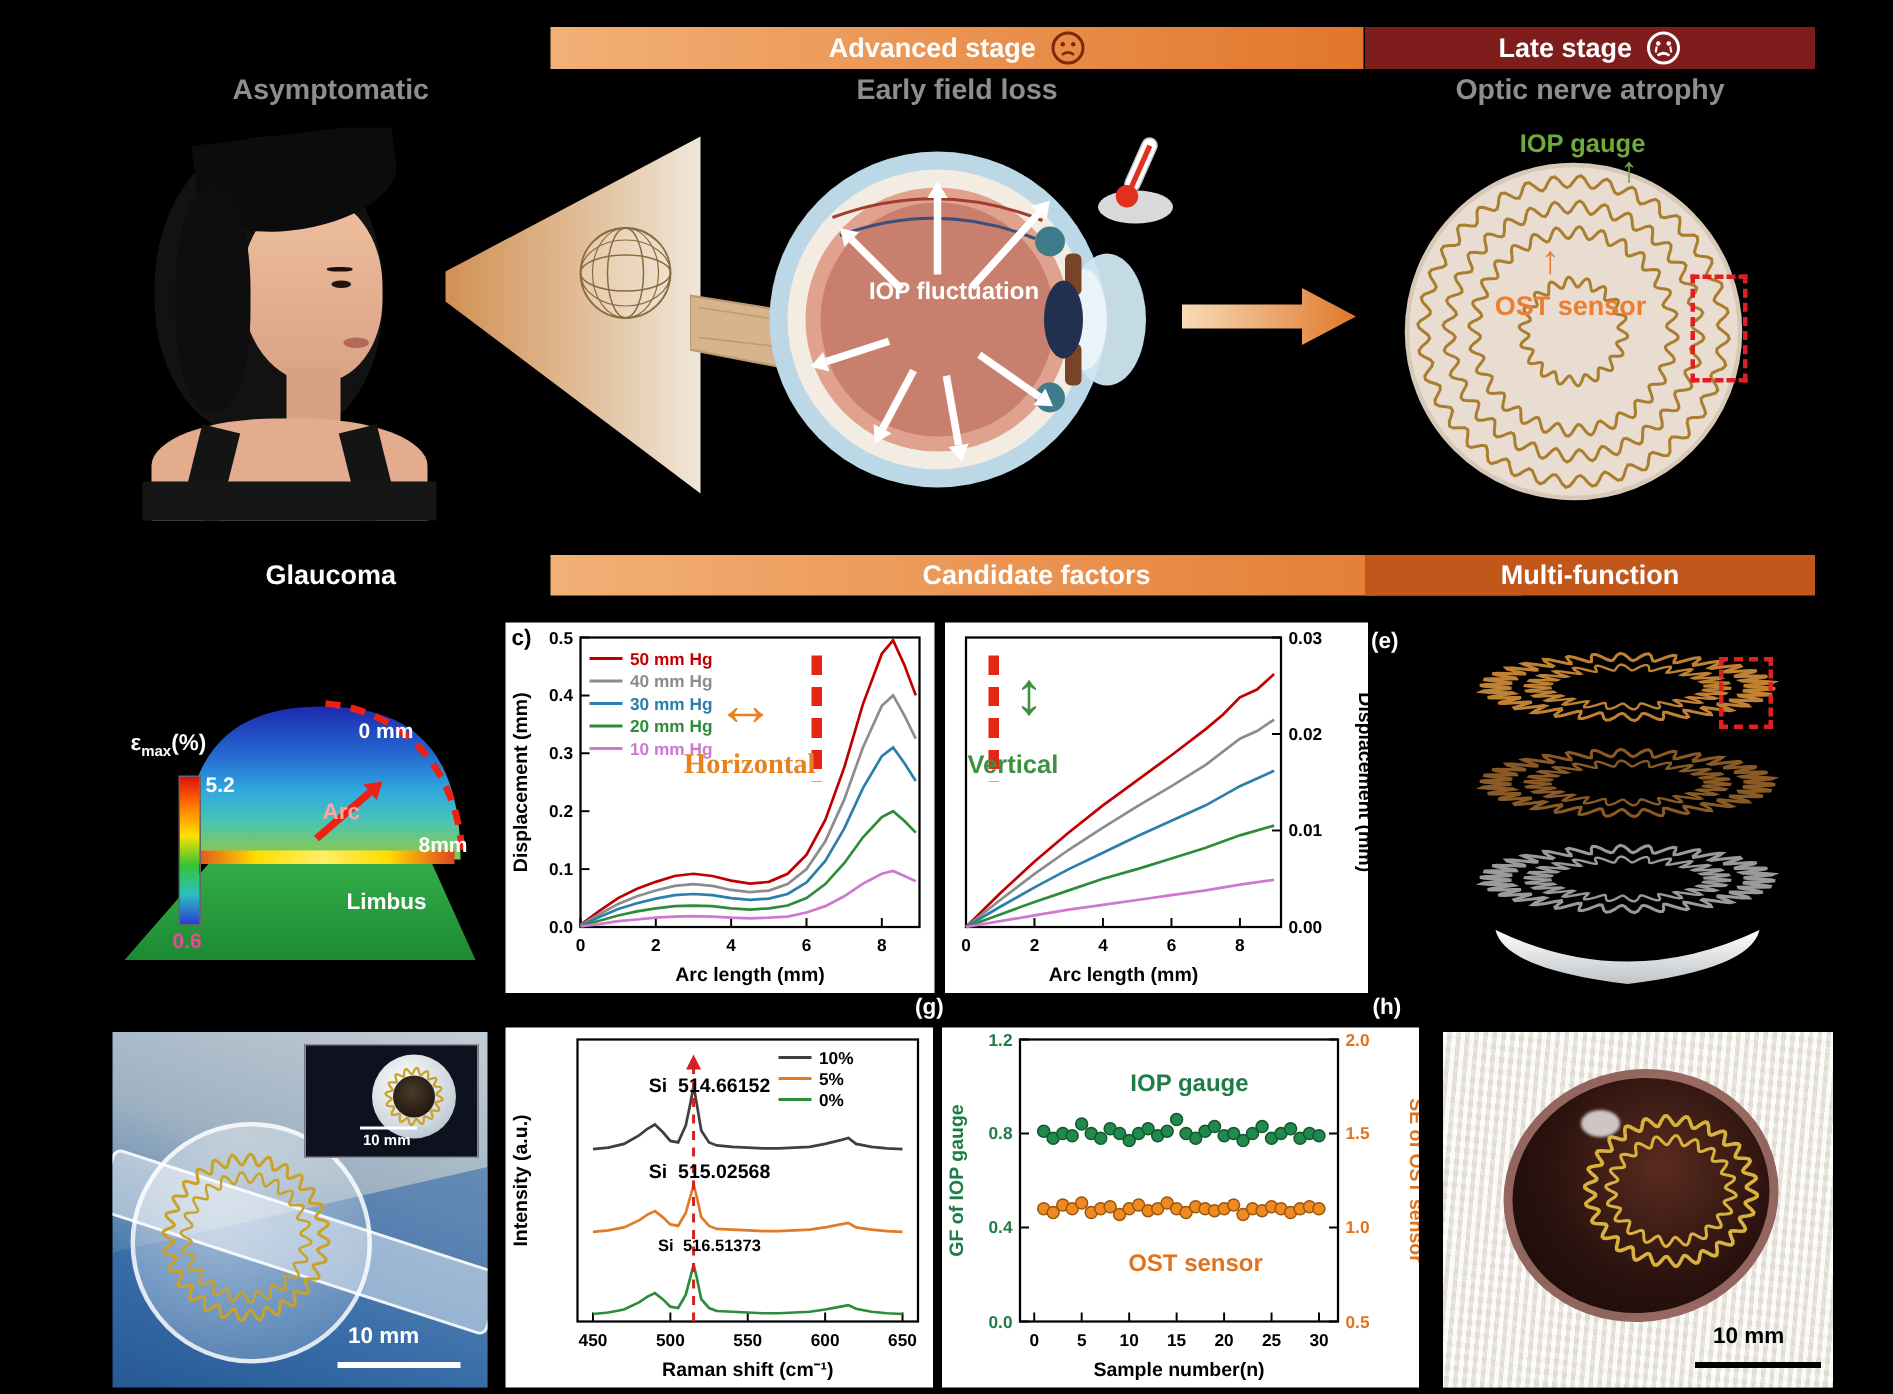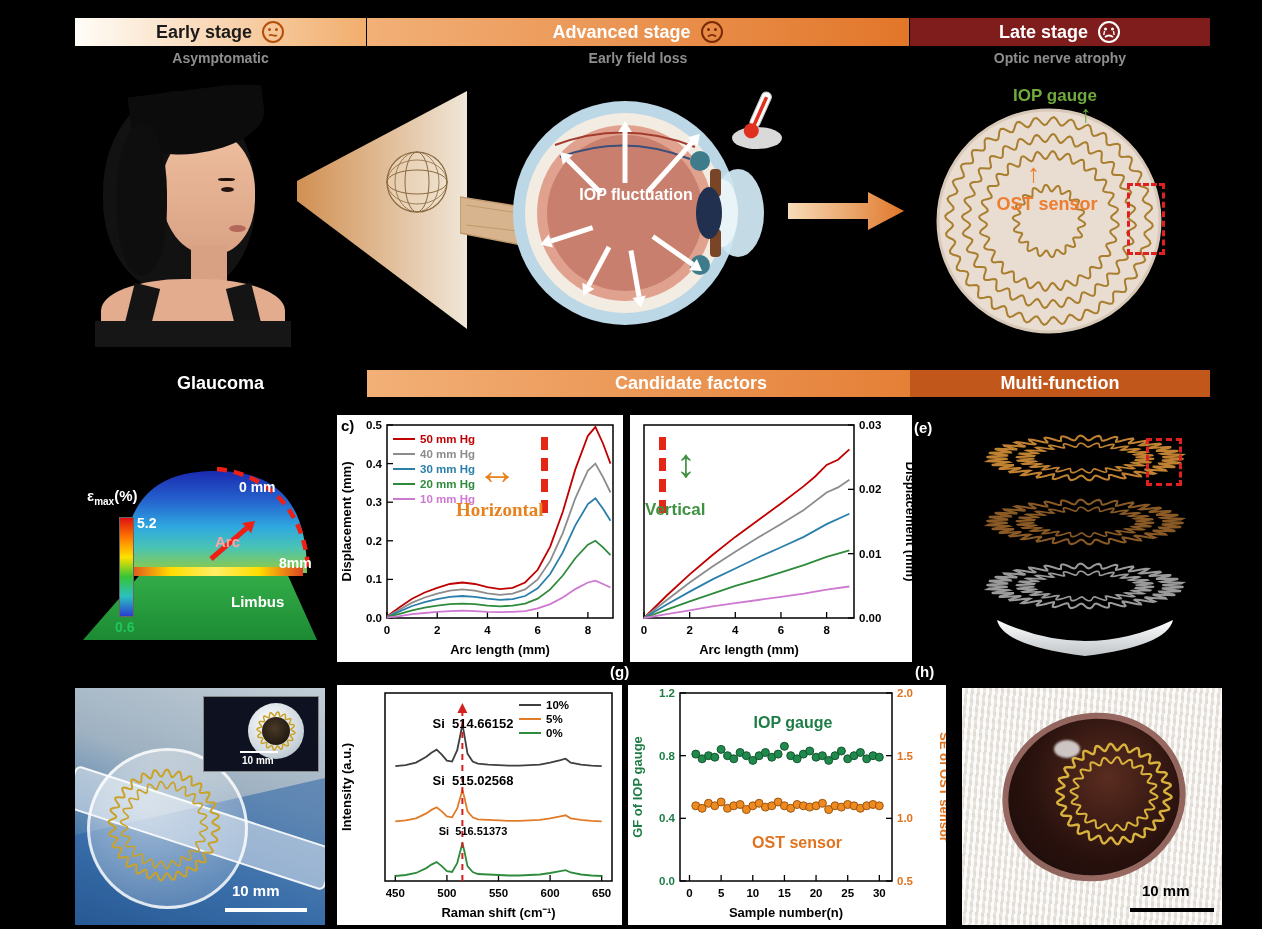--- a/index.html
+++ b/index.html
@@ -1,43 +1,34 @@
 <!DOCTYPE html>
 <html><head>
 <meta charset="utf-8">
 <style>
   html,body{margin:0;padding:0;background:#000;font-family:"Liberation Sans",sans-serif;}
   .page{position:relative;width:1262px;height:929px;background:#000;overflow:hidden;}
   .abs{position:absolute;}
   .bar{position:absolute;height:28px;display:flex;align-items:center;justify-content:center;gap:9px;font-weight:bold;font-size:18px;}
-  .sub{position:absolute;top:50px;height:24px;text-align:center;font-weight:bold;font-size:14px;color:#8e8e8e;}
+  .sub{position:absolute;top:50px;height:24px;text-align:center;font-weight:bold;font-size:19px;color:#8e8e8e;}
   .panel{position:absolute;background:#fff;}
   .plabel{position:absolute;font-weight:bold;font-size:15px;}
   .ann{position:absolute;font-weight:bold;}
   .dash-v{position:absolute;background-image:repeating-linear-gradient(180deg,#e42616 0 13px,transparent 13px 21px);}
   .dashed-rect{position:absolute;border:3px dashed #e02020;}
   svg text{font-family:"Liberation Sans",sans-serif;}
   .tk{font-size:11.5px;font-weight:bold;}
   .axl{font-size:13px;font-weight:bold;}
   .scalebar{position:absolute;}
 </style>
 </head>
 <body>
 
 <div class="page">
 
-  <div class="bar" style="left:75px;top:18px;width:291px;background:linear-gradient(90deg,#fffdf8,#f1ae6d);color:#1a1a1a;">
-    <span>Early stage</span>
-    <svg width="24" height="24">
-      <circle cx="12" cy="12" r="10" fill="none" stroke="#b4500a" stroke-width="2"></circle>
-      <circle cx="8.5" cy="9.5" r="1.5" fill="#b4500a"></circle>
-        <circle cx="15.5" cy="9.5" r="1.5" fill="#b4500a"></circle>
-      <path d="M8,15.5 Q10,14.3 12,15.3 Q14,16.3 16,15.2" stroke="#b4500a" stroke-width="1.8" fill="none"></path>
-    </svg>
-  </div>
   <div class="bar" style="left:367px;top:18px;width:542px;background:linear-gradient(90deg,#f2b077,#e2762a);color:#fff;">
     <span>Advanced stage</span>
     <svg width="24" height="24">
       <circle cx="12" cy="12" r="10" fill="none" stroke="#7a2a04" stroke-width="2"></circle>
       <circle cx="8.5" cy="9.5" r="1.5" fill="#7a2a04"></circle>
         <circle cx="15.5" cy="9.5" r="1.5" fill="#7a2a04"></circle>
       <path d="M8,16.5 Q12,13.2 16,16.5" stroke="#7a2a04" stroke-width="1.8" fill="none"></path>
     </svg>
   </div>
   <div class="bar" style="left:910px;top:18px;width:300px;background:#7f1d1d;color:#fff;">
@@ -191,21 +182,21 @@
       <rect x="52" y="112" width="176" height="9" fill="url(#gband)"></rect>
       <path d="M142,14 C185,18 228,48 233,112" stroke="#ef1f14" stroke-width="4.5" stroke-dasharray="10 7" fill="none"></path>
     <line x1="136" y1="104" x2="171.67494691453925" y2="73.18981857380702" stroke="#ef1f14" stroke-width="5"></line>
         <polygon points="180,66 176.1326344302996,78.35135148679268 167.2172593987789,68.02828566082135" fill="#ef1f14"></polygon>
       </svg>
     <div class="ann" style="left:12px;top:32px;color:#fff;font-size:15px;">
       <span>ε</span><sub style="font-size:10px;">max</sub><span>(%)</span>
     </div>
     <div class="abs" style="left:44px;top:62px;width:13px;height:98px;background:linear-gradient(180deg,#e01010,#ff7a00,#ffe100,#35c435,#2bc0c0,#2a3fd0);border:1px solid #666;"></div>
     <div class="ann" style="left:62px;top:60px;color:#fff;font-size:14px;">5.2</div>
-    <div class="ann" style="left:40px;top:164px;color:#22c55e;font-size:14px;">0.6</div>
+    <div class="ann" style="left:40px;top:164px;color:#ec4899;font-size:14px;">0.6</div>
     <div class="ann" style="left:164px;top:24px;color:#fff;font-size:14px;">0 mm</div>
     <div class="ann" style="left:140px;top:78px;color:#fca5a5;font-size:15px;">Arc</div>
     <div class="ann" style="left:176px;top:100px;color:#fff;font-size:14px;padding-left:28px;">8mm</div>
     <div class="ann" style="left:156px;top:138px;color:#fff;font-size:15px;">Limbus</div>
   </div>
 
   <div class="panel" style="left:337px;top:415px;width:286px;height:247px;">
     <svg id="chart-c" width="286" height="247">
         <rect x="50" y="10" width="226" height="193" fill="#fff" stroke="#000" stroke-width="1.5"></rect>
         <line x1="50" y1="203" x2="50" y2="197" stroke="#000" stroke-width="1.3"></line>

